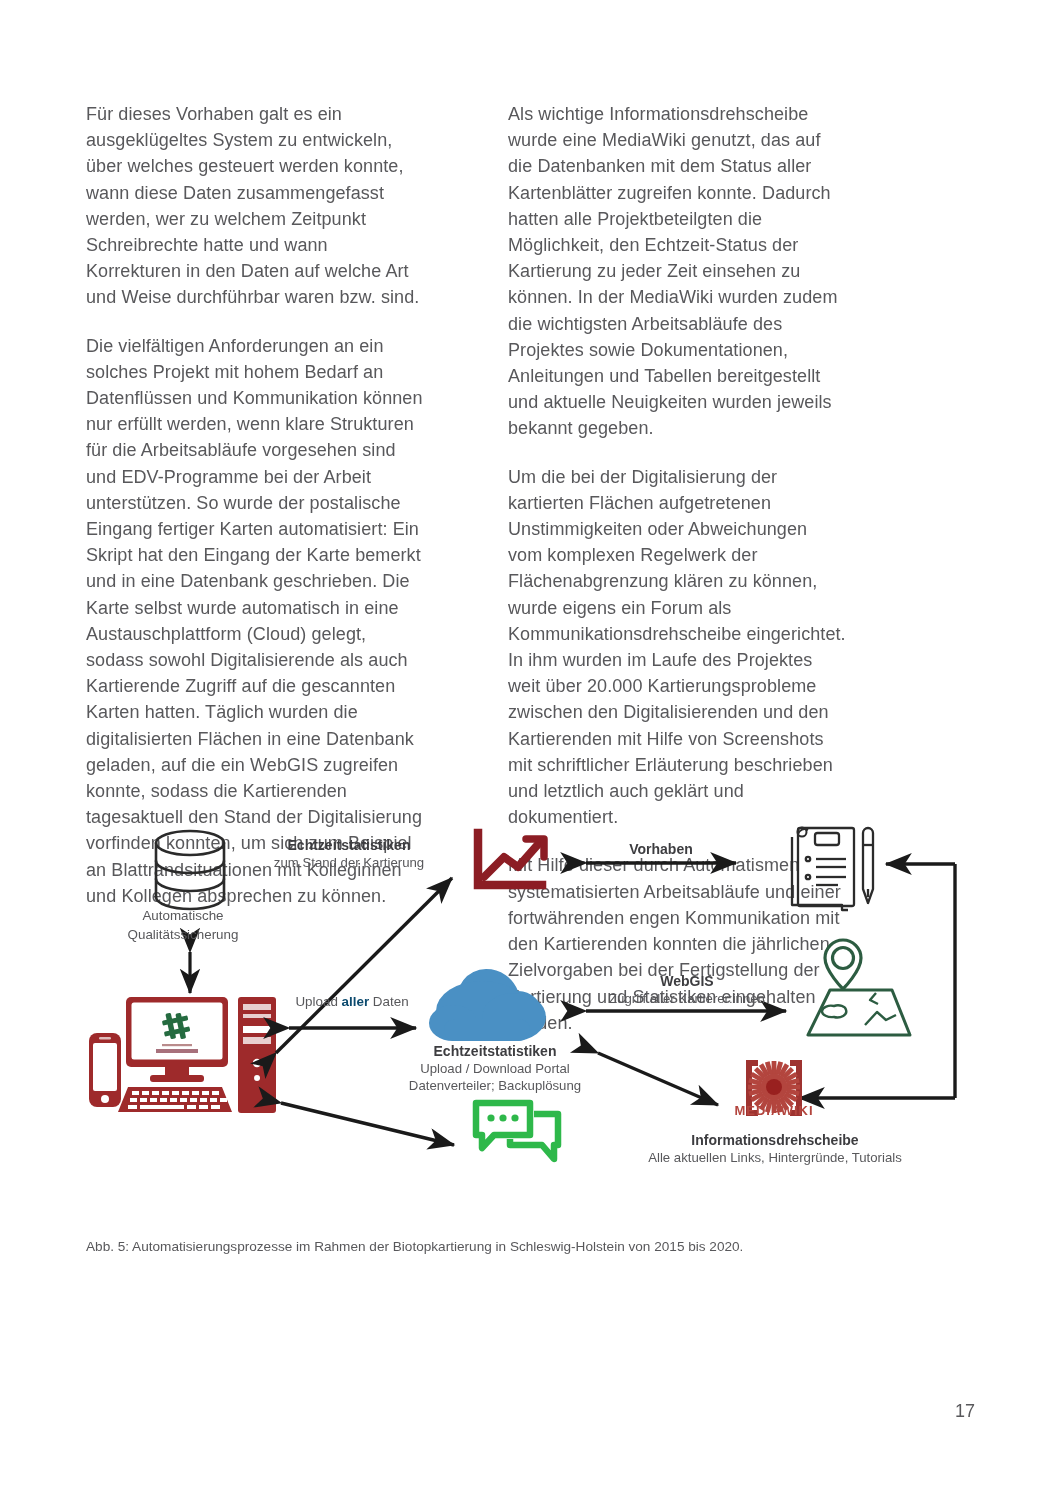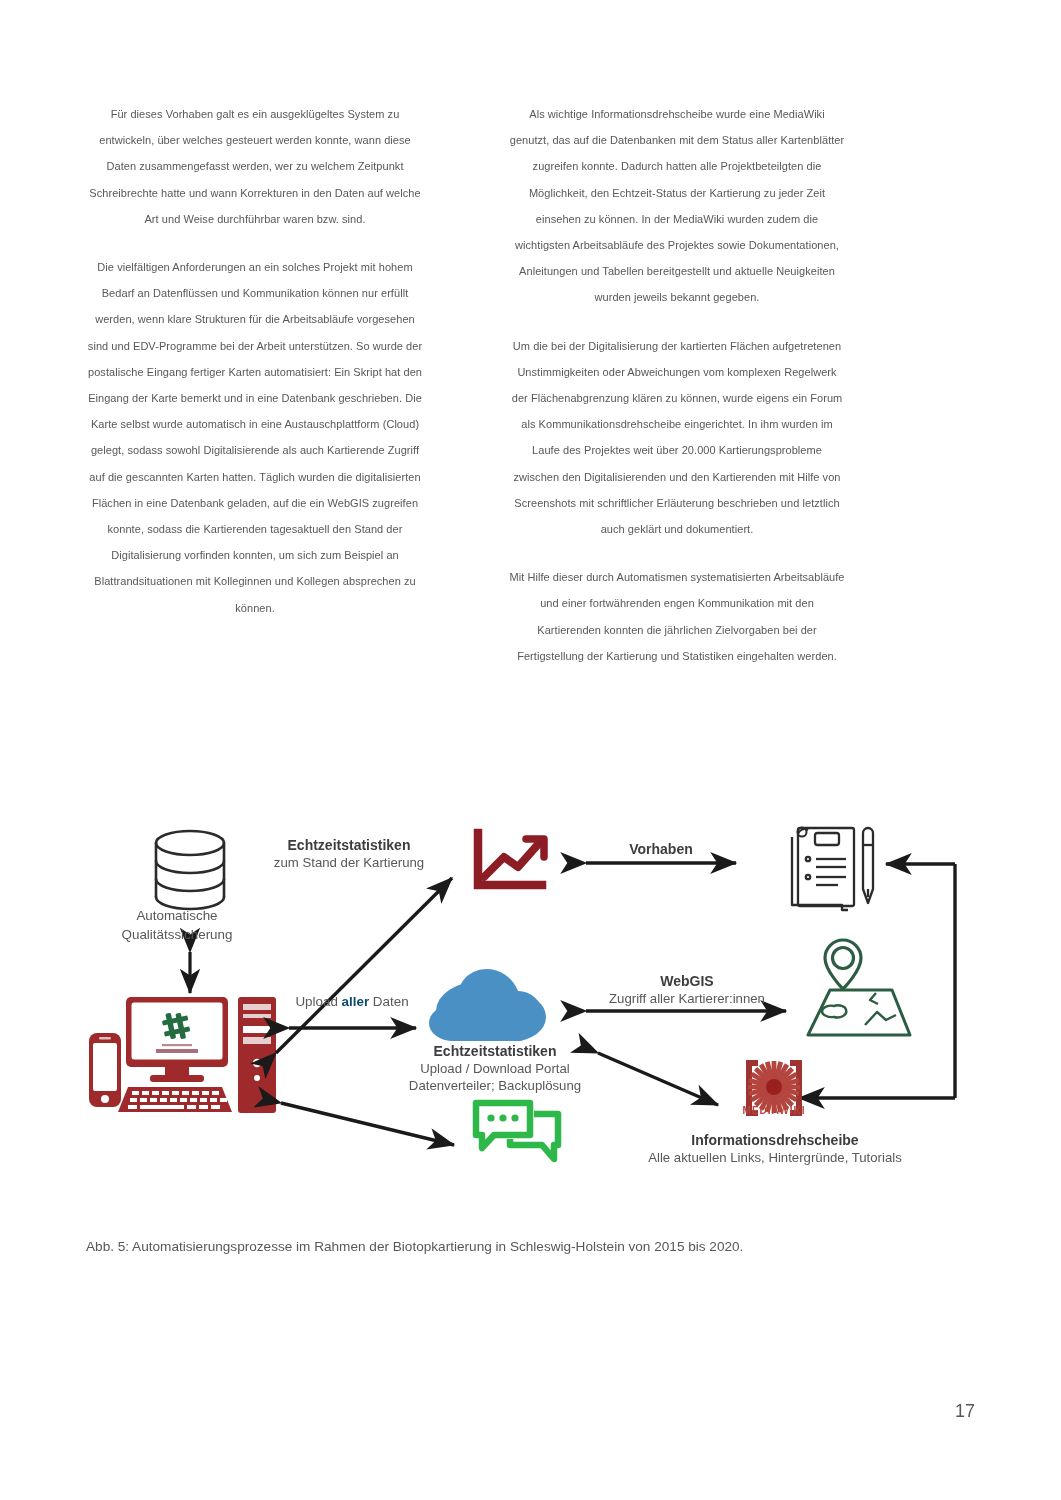--- a/index.html
+++ b/index.html
@@ -21,24 +21,24 @@
     position: absolute;
     left: 86px;
     top: 101px;
     width: 760px;
     display: flex;
     gap: 84px;
   }
   .col { width: 338px; }
   .col p {
     margin: 0 0 22px 0;
-    font-size: 11px;
+    font-size: 18px;
     line-height: 26.2px;
     color: #58585b;
-    text-align: center;
+    text-align: left;
     letter-spacing: 0.005em;
   }
   .col p:last-child { margin-bottom: 0; }
 
   
   .figure {
     position: absolute;
     left: 86px;
     top: 815px;
     width: 890px;
@@ -297,21 +297,21 @@
             <rect x="-2.4" y="-26" width="4.8" height="13" transform="rotate(315)"></rect>
             <rect x="-2.4" y="-26" width="4.8" height="13" transform="rotate(345)"></rect>
           </g>
           <circle cx="0" cy="0" r="13.5" fill="#b3453e"></circle>
           <circle cx="0" cy="0" r="8" fill="#99201f"></circle>
         </g>
       </g>
     </g>
   </svg>
 
-  <div class="fig-label plain" style="left:16px; top:92px; width:150px;">
+  <div class="fig-label plain" style="left:22px; top:92px; width:150px;">
     <span class="t2">Automatische</span>
     <span class="t2">Qualitätssicherung</span>
   </div>
 
   <div class="fig-label" style="left:148px; top:21px; width:230px;">
     <span class="t1">Echtzeitstatistiken</span>
     <span class="t2">zum Stand der Kartierung</span>
   </div>
 
   <div class="fig-label" style="left:500px; top:25px; width:150px;">
@@ -328,21 +328,21 @@
   </div>
 
   <div class="fig-label" style="left:313px; top:227px; width:192px;">
     <span class="t1">Echtzeitstatistiken</span>
     <span class="t2">Upload / Download Portal</span>
     <span class="t2">Datenverteiler; Backuplösung</span>
   </div>
 
 
 
-  <div class="fig-label" style="left:638px; top:288px; width:100px; font-weight:bold; font-size:10px; letter-spacing:1px; color:#b3453e;">
+  <div class="fig-label" style="left:638px; top:288px; width:100px; font-weight:bold; font-size:13px; letter-spacing:1px; color:#b3453e;">
     <span>MEDIAWIKI</span>
   </div>
 
   <div class="fig-label" style="left:554px; top:316px; width:270px;">
     <span class="t1">Informationsdrehscheibe</span>
     <span class="t2">Alle aktuellen Links, Hintergründe, Tutorials</span>
   </div>
 
 </div>
 

